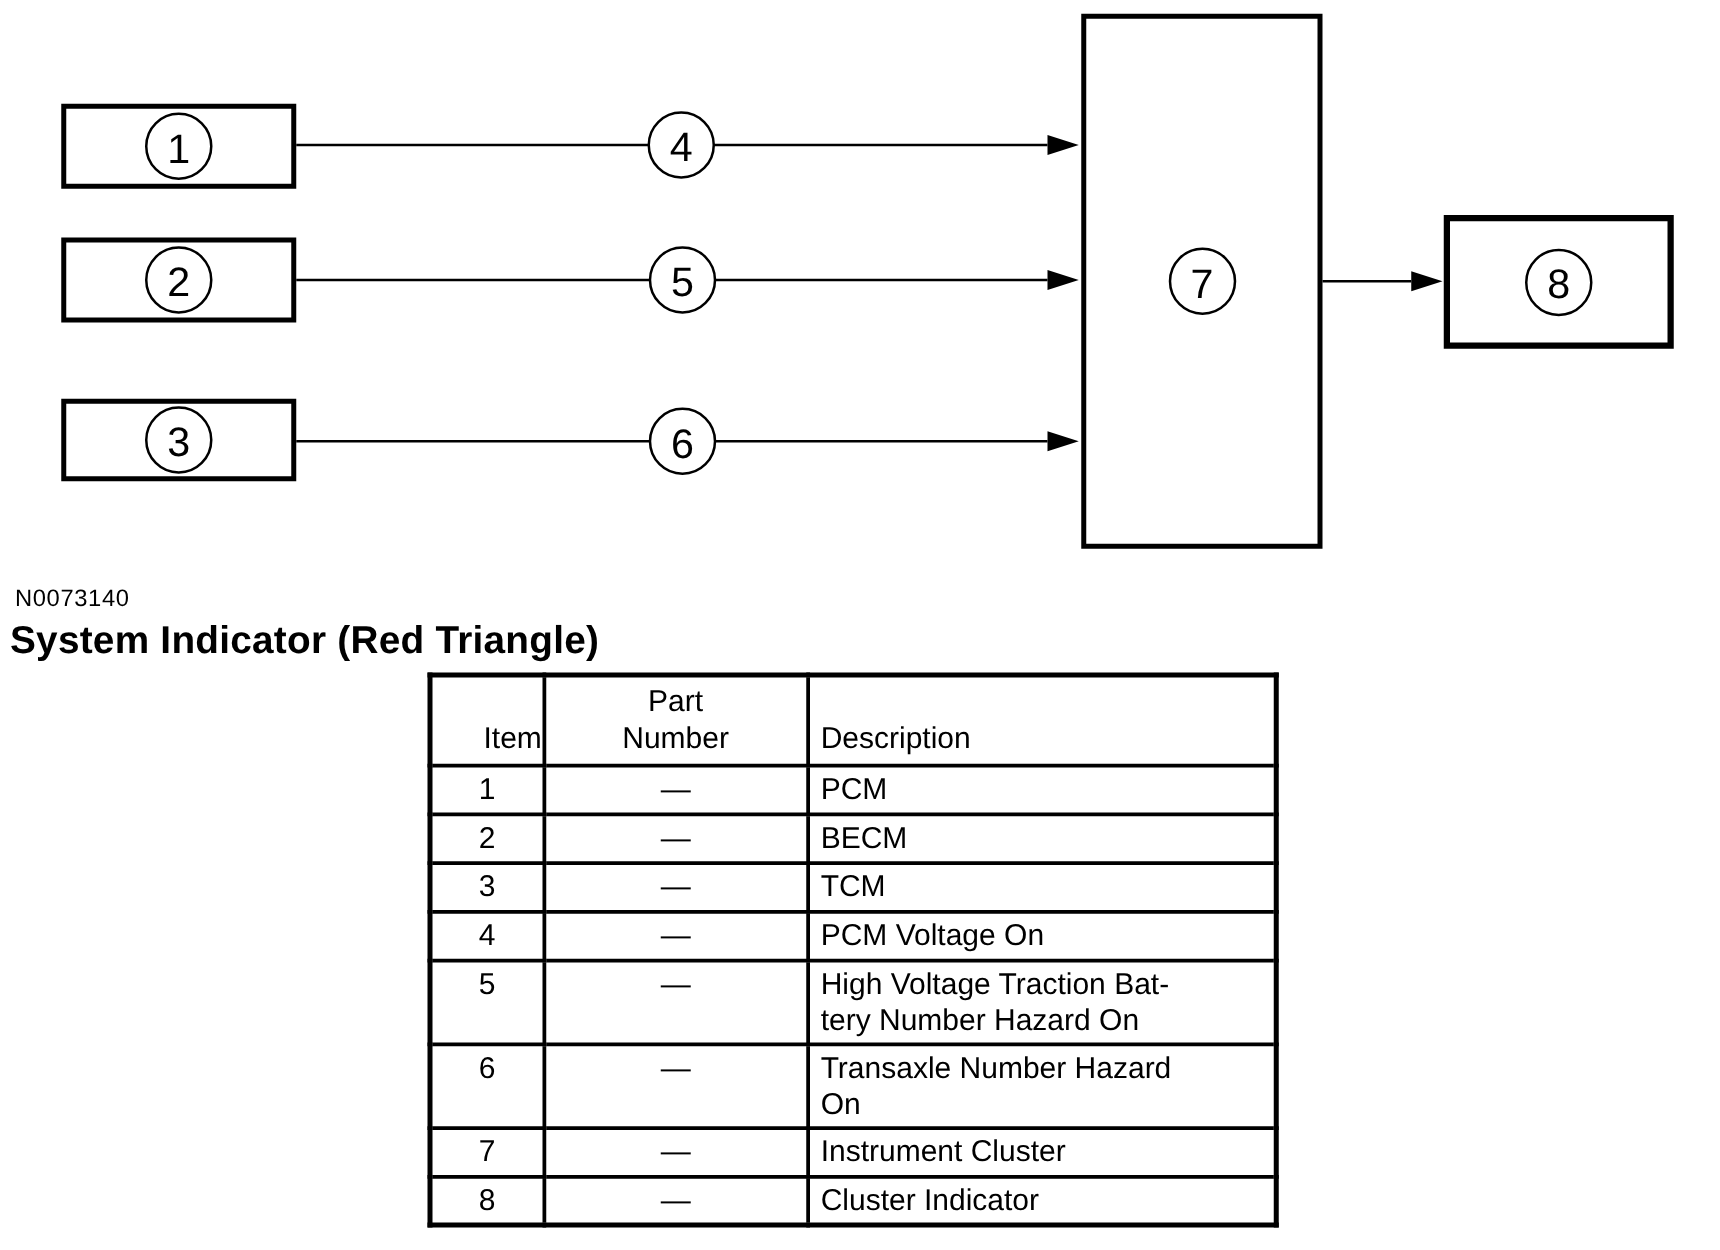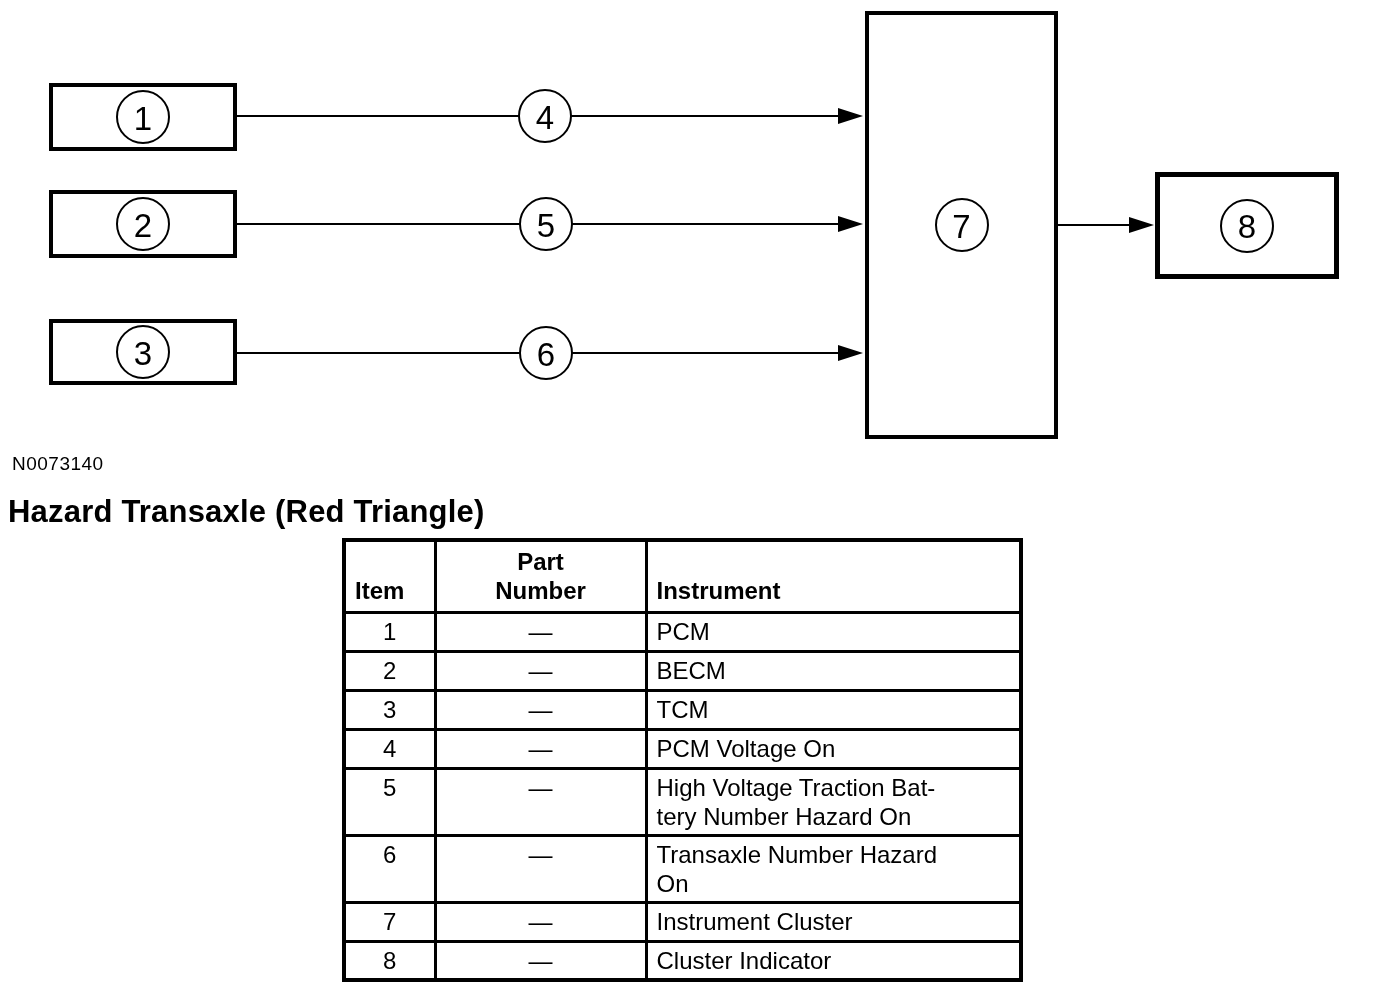--- a/index.html
+++ b/index.html
@@ -62,21 +62,21 @@
   #arrow-out { left: 1129px; top: 217px; }
 
   #circle-4 { left: 518px; top: 89px; }
   #circle-5 { left: 519px; top: 197px; }
   #circle-6 { left: 519px; top: 326px; }
 
   
   .figure-code {
     position: absolute;
     left: 12px;
-    top: 453px;
+    top: 469px;
     font-size: 19px;
     letter-spacing: 0.5px;
   }
   .section-heading {
     position: absolute;
     left: 8px;
     top: 494px;
     font-size: 31px;
     font-weight: bold;
     letter-spacing: 0.2px;
@@ -91,26 +91,26 @@
   }
   table.parts th, table.parts td {
     border: 3px solid #000;
     font-size: 24px;
     line-height: 29px;
   }
   col.c-item { width: 91px; }
   col.c-part { width: 211px; }
   col.c-desc { width: 375px; }
   table.parts th {
-    font-weight: bold;
+    font-weight: normal;
     height: 72px;
     vertical-align: bottom;
     padding-bottom: 6px;
   }
-  th.h-item { text-align: left; padding-left: 9px; }
+  th.h-item { text-align: right; padding-left: 9px; }
   th.h-part { text-align: center; white-space: pre-line; }
   th.h-desc { text-align: left; padding-left: 9px; }
   table.parts td {
     vertical-align: top;
     padding-top: 3px;
     padding-bottom: 3px;
   }
   tr.row { height: 39px; }
   tr.row-tall { height: 66px; }
   td.item-cell, td.part-cell { text-align: center; }
@@ -171,35 +171,35 @@
     <div class="dbox" id="box-8">
       <div class="callout">
         <span>8</span>
       </div>
     </div>
 
   </div>
 
   <div class="figure-code">N0073140</div>
 
-  <div class="section-heading">Hazard Transaxle (Red Triangle)</div>
+  <div class="section-heading">System Indicator (Red Triangle)</div>
 
   <div class="table-wrap">
     <table class="parts">
       <colgroup>
         <col class="c-item">
           <col class="c-part">
           <col class="c-desc">
       </colgroup>
       <thead>
         <tr>
           <th class="h-item">Item</th>
           <th class="h-part">Part
 Number</th>
-          <th class="h-desc">Instrument</th>
+          <th class="h-desc">Description</th>
         </tr>
       </thead>
       <tbody>
         <tr class="row">
           <td class="item-cell">1</td>
           <td class="part-cell">—</td>
           <td class="desc-cell">PCM</td>
         </tr>
         <tr class="row">
           <td class="item-cell">2</td>

